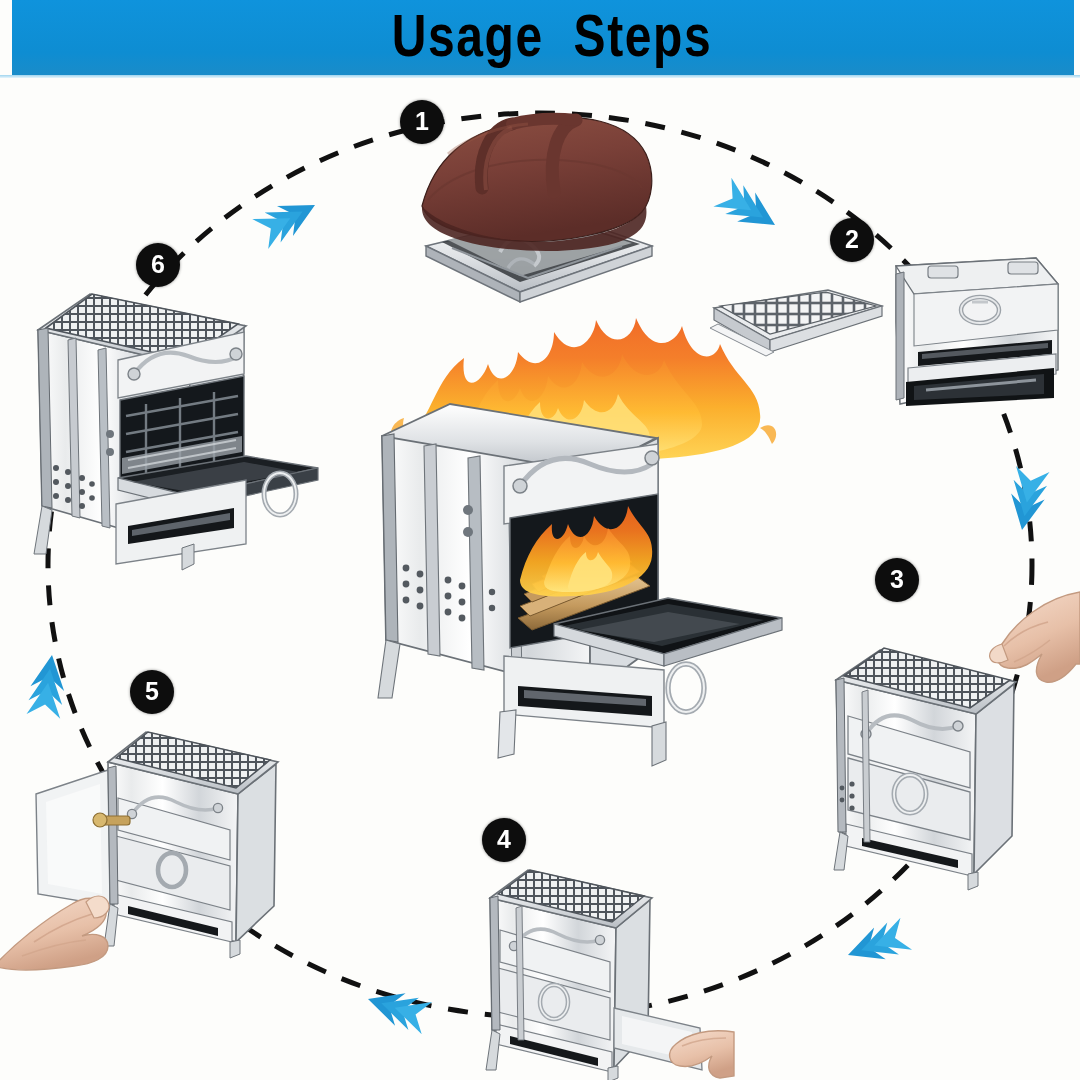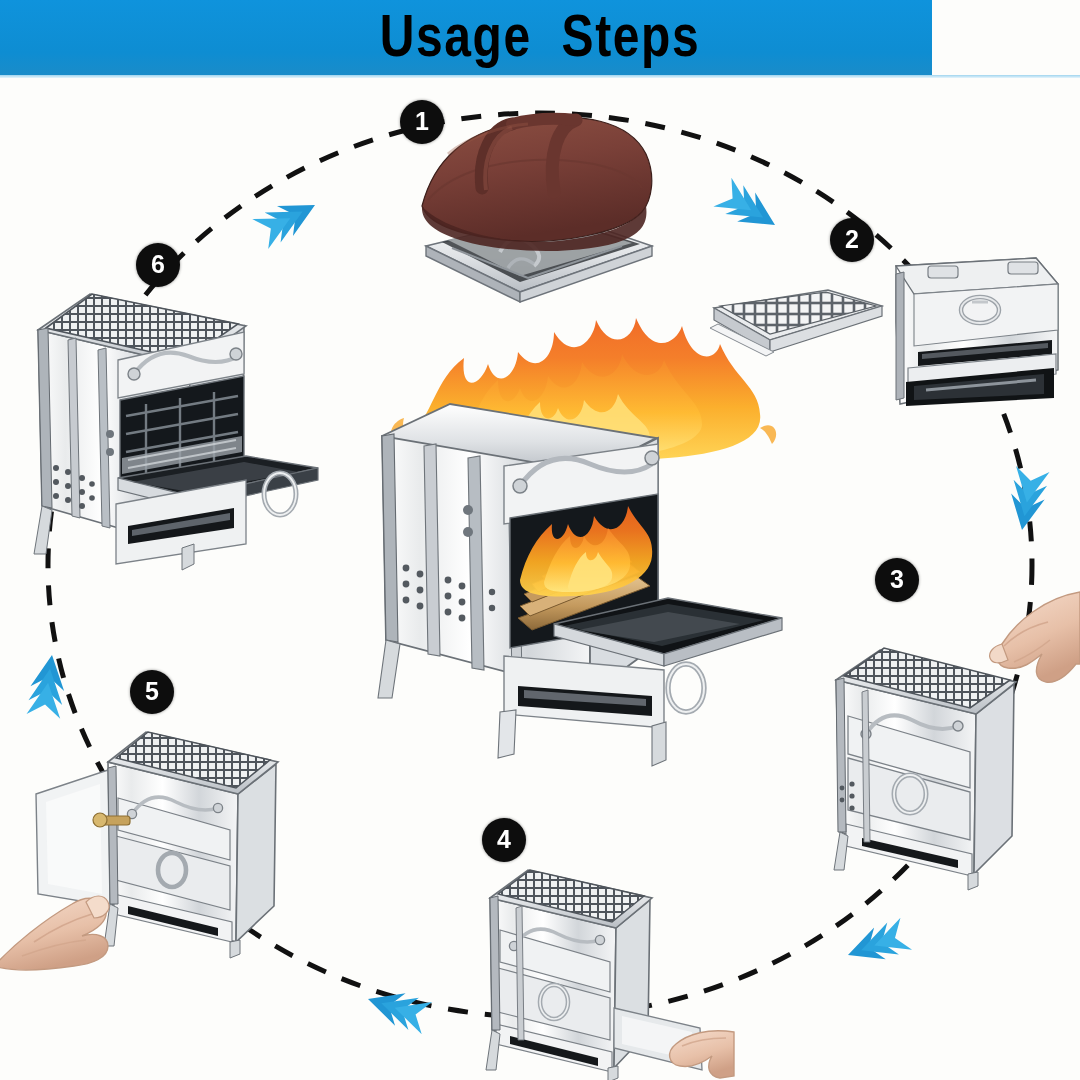--- a/index.html
+++ b/index.html
@@ -6,21 +6,21 @@
   body{
     width:1080px;height:1080px;overflow:hidden;
     background:#fdfdfb;
     font-family:"Liberation Sans",sans-serif;
     position:relative;
   }
   #page{position:relative;width:1080px;height:1080px;}
 
   
   .banner{
-    position:absolute;left:0;top:0;width:932px;height:75px;
+    position:absolute;left:12px;top:0;width:1062px;height:75px;
     background:#1191d8;
     background:linear-gradient(180deg,#0f93dc 0%,#0e8dd2 70%,#1a8cc9 100%);
     overflow:hidden;
     text-align:center;
   }
   .banner-title{
     position:absolute;left:0;top:0;width:1080px;height:75px;
     display:flex;align-items:center;justify-content:center;
     color:#000;
     font-family:"Liberation Sans Narrow","Liberation Sans",sans-serif;

